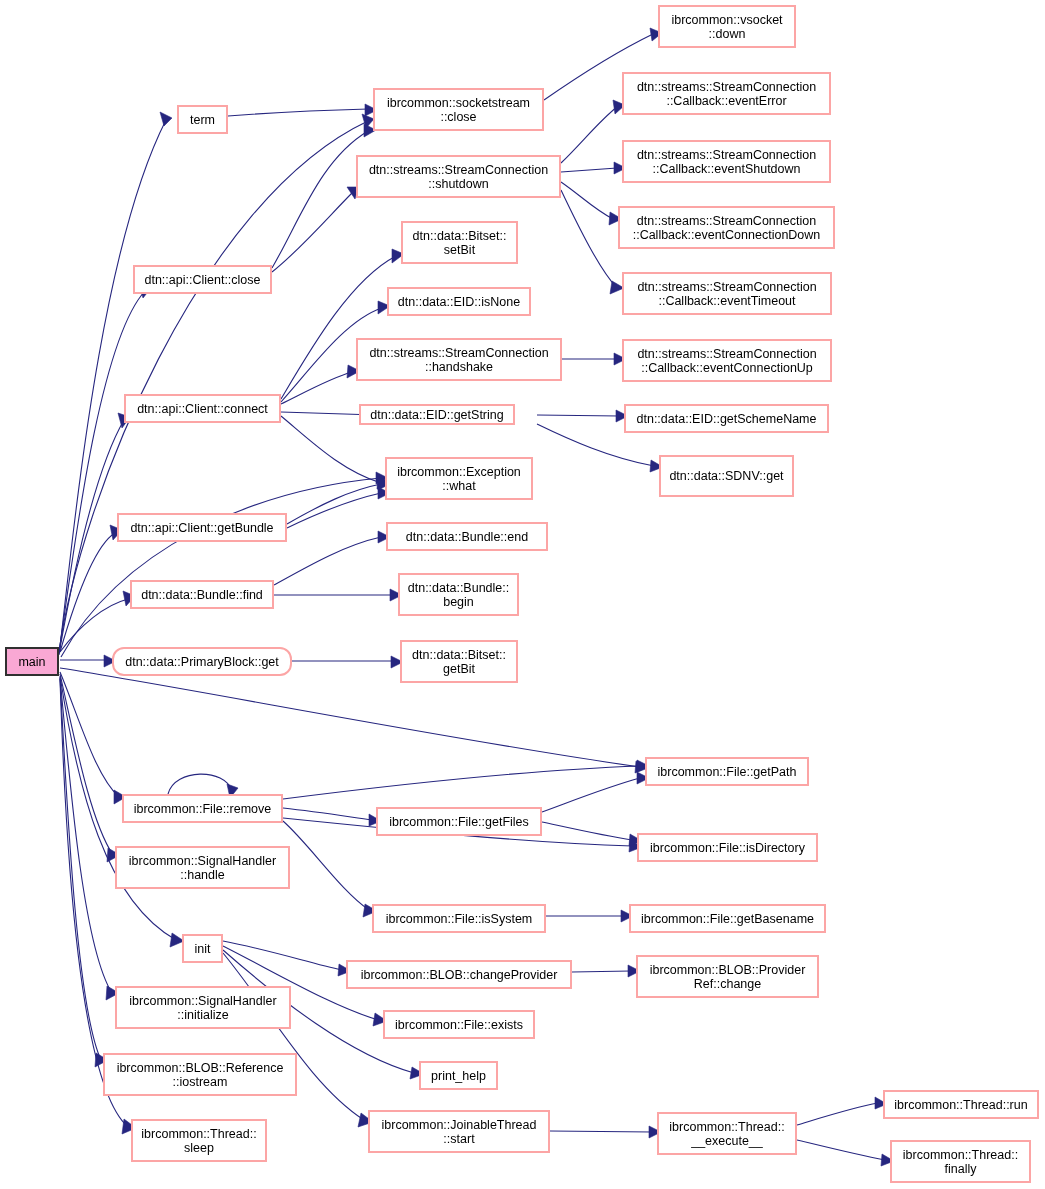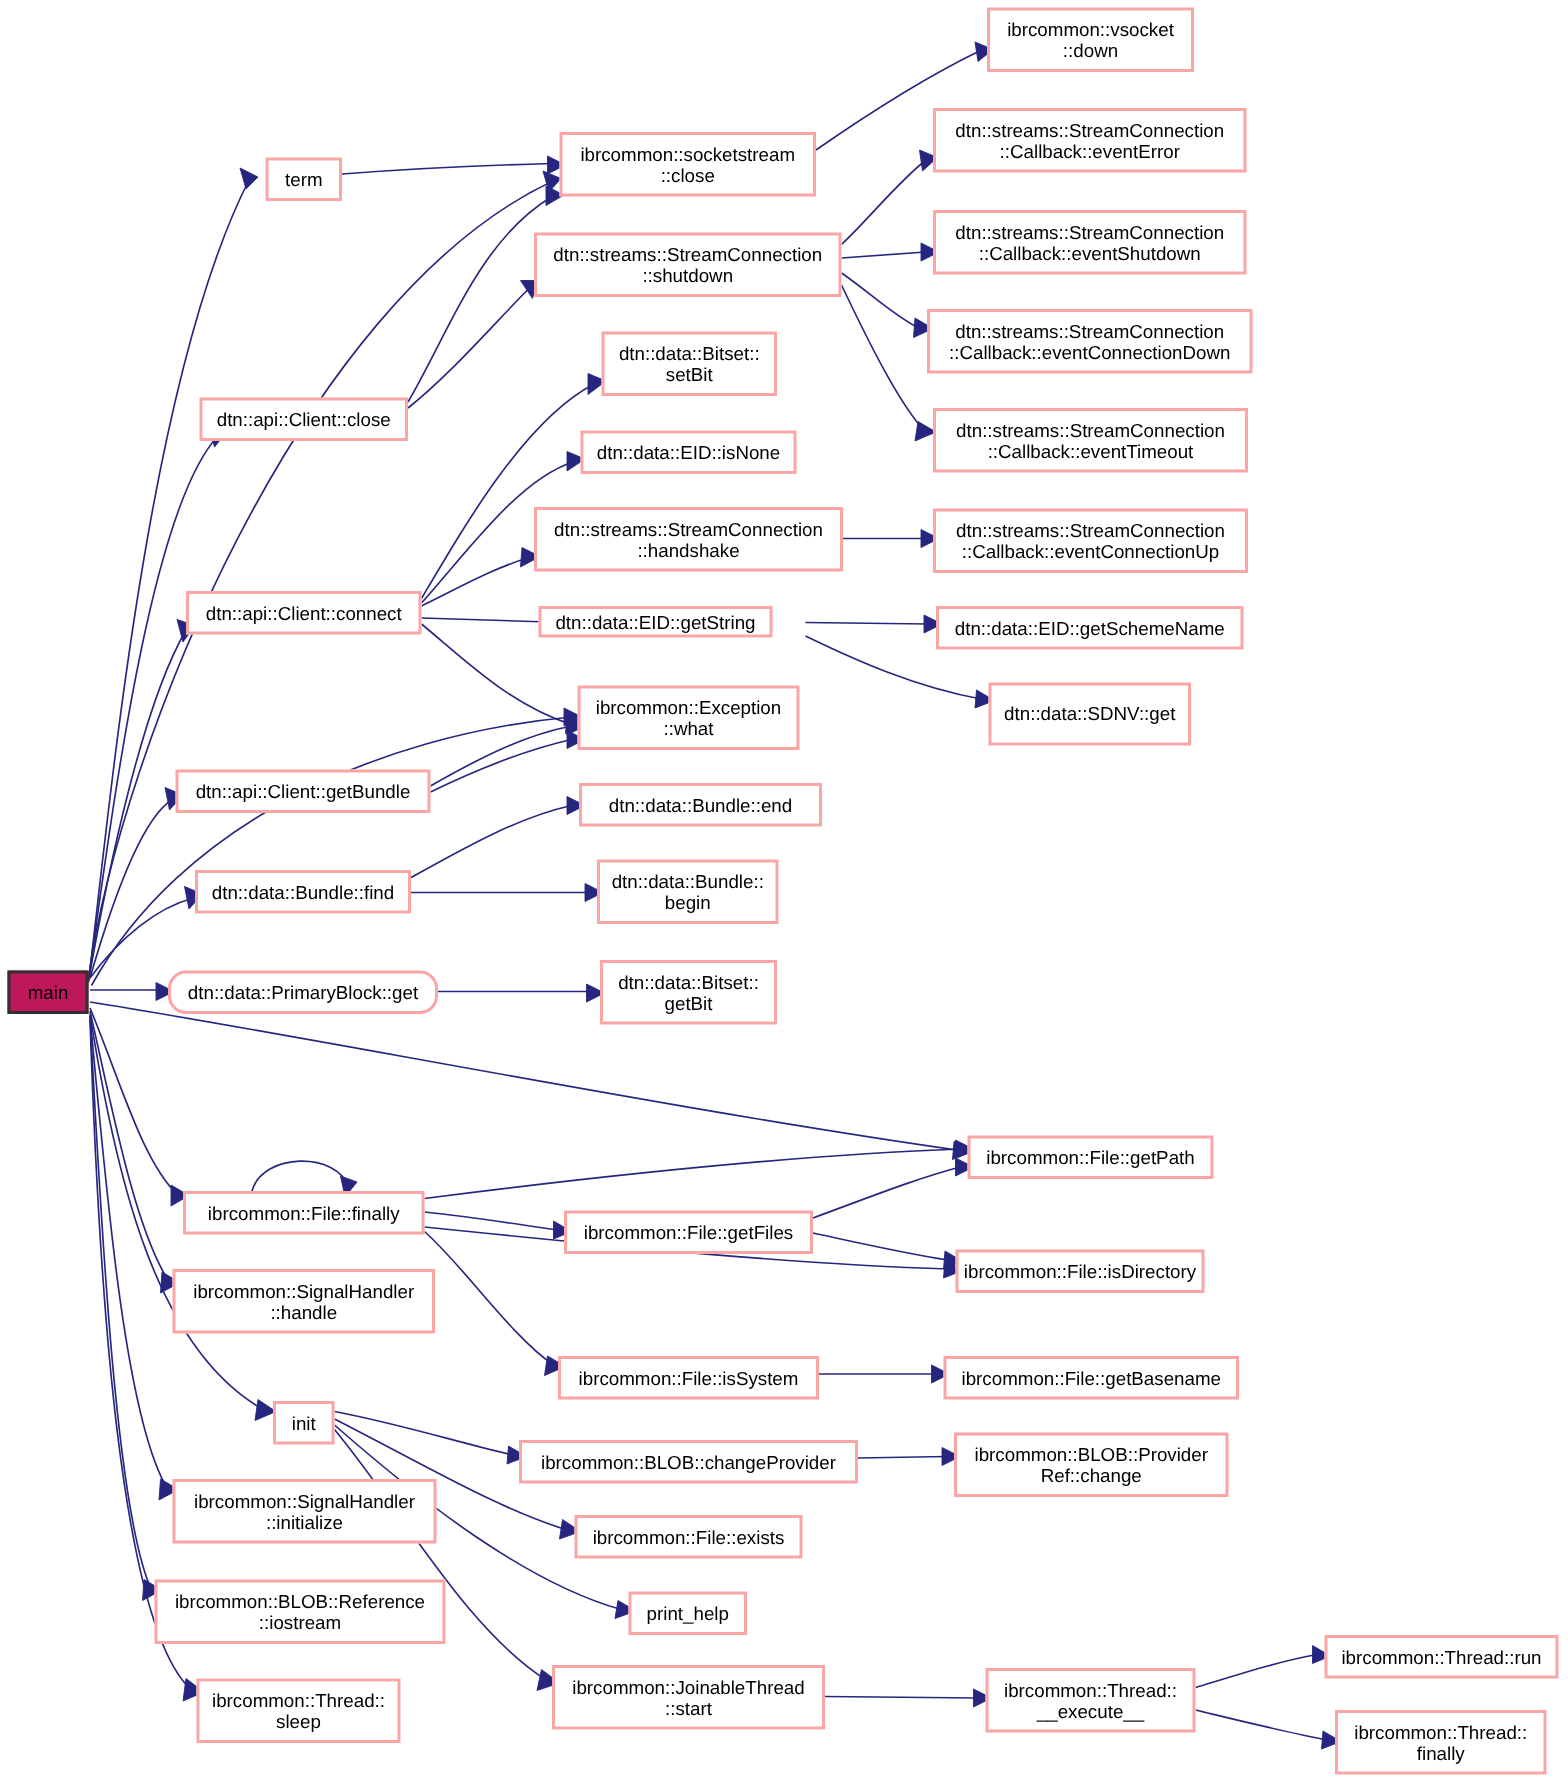--- a/index.html
+++ b/index.html
@@ -2,21 +2,21 @@
 <html><head>
 <meta charset="utf-8">
 <style>
   html,body{margin:0;padding:0;background:#ffffff;}
   #canvas{position:relative;width:1045px;height:1189px;background:#ffffff;
           font-family:"Liberation Sans", sans-serif;overflow:hidden;}
   .node{position:absolute;box-sizing:border-box;border:2px solid #fca5a5;
         background:#ffffff;display:flex;align-items:center;justify-content:center;
         text-align:center;font-size:12.5px;line-height:14px;color:#000000;
         padding:1px 3px;white-space:pre-line;}
-  .node.root{background:#be185d;border-color:#303030;}
+  .node.root{background:#f9a8d4;border-color:#303030;}
   svg.edges{position:absolute;left:0;top:0;width:1045px;height:1189px;
             pointer-events:none;}
   svg.edges path{fill:none;stroke:#26267f;stroke-width:1.1px;}
   svg.edges polygon{fill:#26267f;stroke:#26267f;stroke-width:0.6px;}
 </style>
 </head>
 <body>
 
 <div id="canvas">
   <svg class="edges" viewBox="0 0 1045 1189">
@@ -145,21 +145,21 @@
       <polygon points="882,1154 894,1161 881,1166"></polygon>
   </svg>
 
   <div class="node root" style="left:5px;top:647px;width:54px;height:29px;">main</div>
   <div class="node" style="left:177px;top:105px;width:51px;height:29px;">term</div>
   <div class="node" style="left:133px;top:265px;width:139px;height:29px;">dtn::api::Client::close</div>
   <div class="node" style="left:124px;top:394px;width:157px;height:29px;">dtn::api::Client::connect</div>
   <div class="node" style="left:117px;top:513px;width:170px;height:29px;">dtn::api::Client::getBundle</div>
   <div class="node" style="left:130px;top:580px;width:144px;height:29px;">dtn::data::Bundle::find</div>
   <div class="node" style="left:112px;top:647px;width:180px;height:29px;border-radius:12px;">dtn::data::PrimaryBlock::get</div>
-  <div class="node" style="left:122px;top:794px;width:161px;height:29px;">ibrcommon::File::finally</div>
+  <div class="node" style="left:122px;top:794px;width:161px;height:29px;">ibrcommon::File::remove</div>
   <div class="node" style="left:115px;top:846px;width:175px;height:43px;">ibrcommon::SignalHandler
 ::handle</div>
   <div class="node" style="left:182px;top:934px;width:41px;height:29px;">init</div>
   <div class="node" style="left:115px;top:986px;width:176px;height:43px;">ibrcommon::SignalHandler
 ::initialize</div>
   <div class="node" style="left:103px;top:1053px;width:194px;height:43px;">ibrcommon::BLOB::Reference
 ::iostream</div>
   <div class="node" style="left:131px;top:1119px;width:136px;height:43px;">ibrcommon::Thread::
 sleep</div>
   <div class="node" style="left:373px;top:88px;width:171px;height:43px;">ibrcommon::socketstream
@@ -194,21 +194,21 @@
 ::Callback::eventShutdown</div>
   <div class="node" style="left:618px;top:206px;width:217px;height:43px;">dtn::streams::StreamConnection
 ::Callback::eventConnectionDown</div>
   <div class="node" style="left:622px;top:272px;width:210px;height:43px;">dtn::streams::StreamConnection
 ::Callback::eventTimeout</div>
   <div class="node" style="left:622px;top:339px;width:210px;height:43px;">dtn::streams::StreamConnection
 ::Callback::eventConnectionUp</div>
   <div class="node" style="left:624px;top:404px;width:205px;height:29px;">dtn::data::EID::getSchemeName</div>
   <div class="node" style="left:659px;top:455px;width:135px;height:42px;">dtn::data::SDNV::get</div>
   <div class="node" style="left:645px;top:757px;width:164px;height:29px;">ibrcommon::File::getPath</div>
-  <div class="node" style="left:637px;top:833px;width:166px;height:29px;">ibrcommon::File::isDirectory</div>
+  <div class="node" style="left:637px;top:833px;width:181px;height:29px;">ibrcommon::File::isDirectory</div>
   <div class="node" style="left:629px;top:904px;width:197px;height:29px;">ibrcommon::File::getBasename</div>
   <div class="node" style="left:636px;top:955px;width:183px;height:43px;">ibrcommon::BLOB::Provider
 Ref::change</div>
   <div class="node" style="left:657px;top:1112px;width:140px;height:43px;">ibrcommon::Thread::
 __execute__</div>
   <div class="node" style="left:883px;top:1090px;width:156px;height:29px;">ibrcommon::Thread::run</div>
   <div class="node" style="left:890px;top:1140px;width:141px;height:43px;">ibrcommon::Thread::
 finally</div>
 </div>
 

